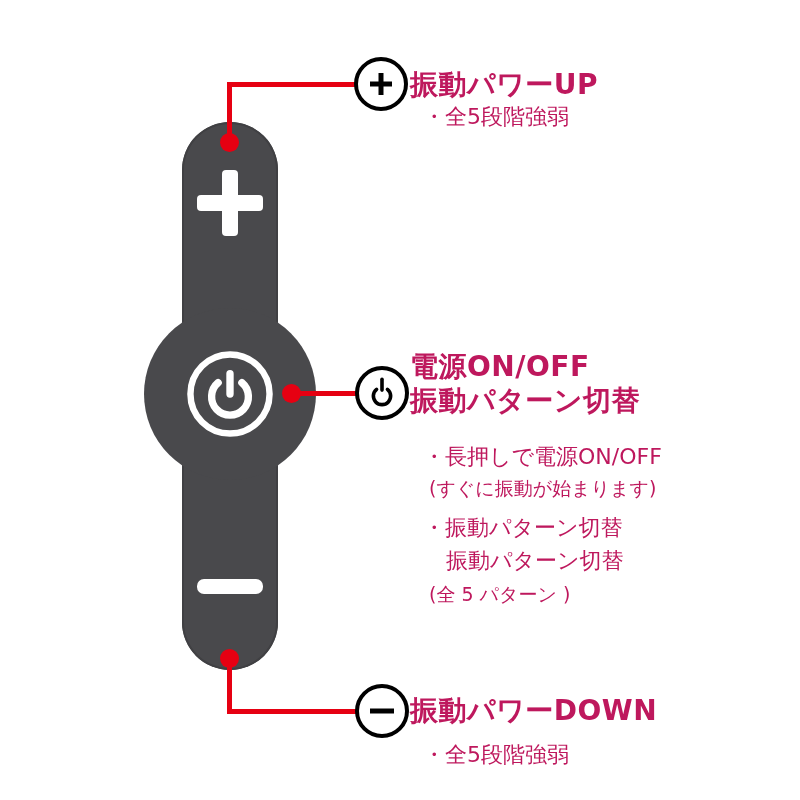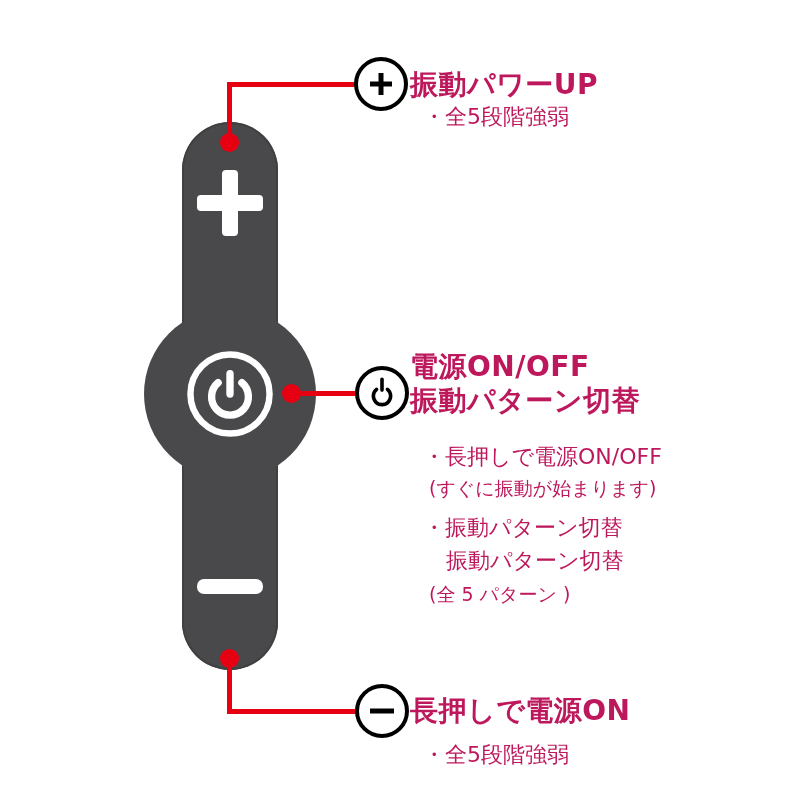--- a/index.html
+++ b/index.html
@@ -116,16 +116,16 @@
   <div class="t title t-mid-title">
     <div>電源ON/OFF</div>
     <div>振動パターン切替</div>
   </div>
   <div class="t bullet t-mid-b1">・長押しで電源ON/OFF</div>
   <div class="t note t-mid-n1">(すぐに振動が始まります)</div>
   <div class="t bullet t-mid-b2a">・振動パターン切替</div>
   <div class="t bullet t-mid-b2b">振動パターン切替</div>
   <div class="t note t-mid-n2">(全 5 パターン )</div>
 
-  <div class="t title t-dn-title">長押しで電源ON</div>
+  <div class="t title t-dn-title">振動パワーDOWN</div>
   <div class="t bullet t-dn-bullet">・全5段階強弱</div>
 
 </div>
 
 </body></html>

